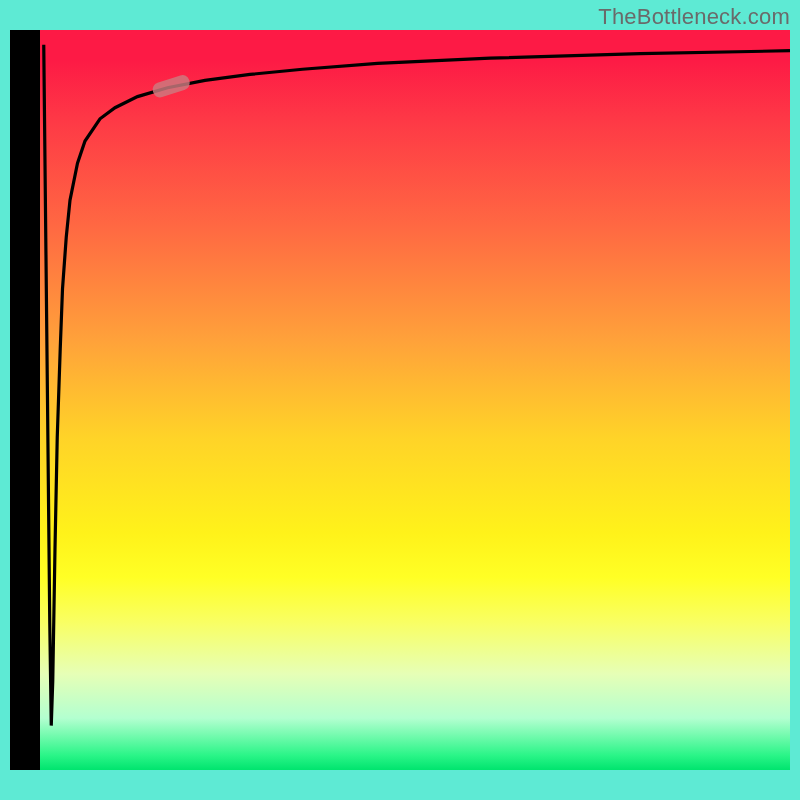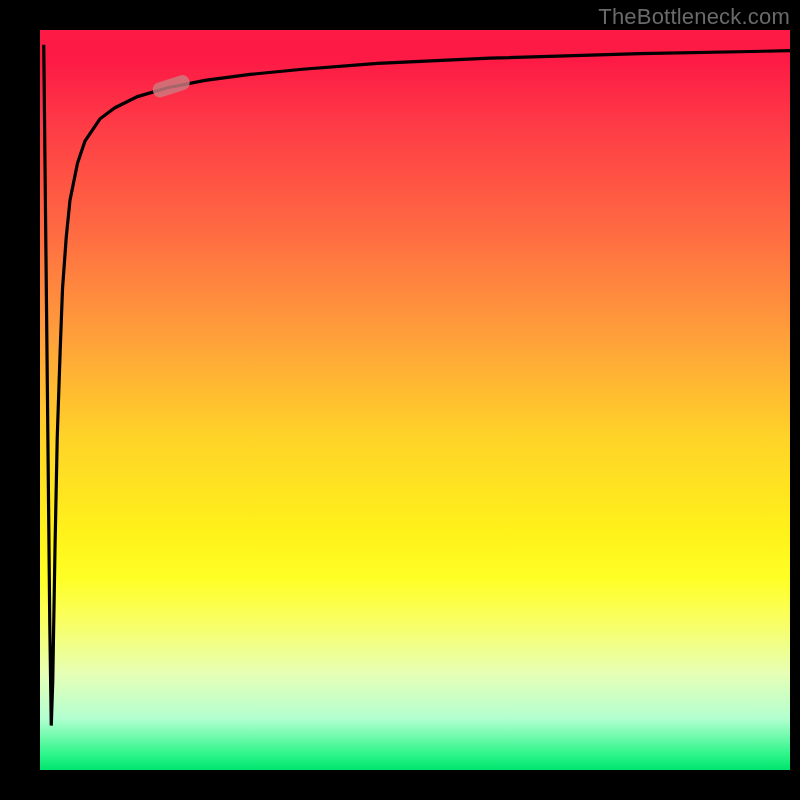--- a/index.html
+++ b/index.html
@@ -1,21 +1,21 @@
 <!DOCTYPE html>
 <html><head>
 <meta charset="utf-8">
 <style>
   * { margin: 0; padding: 0; box-sizing: border-box; }
   html, body { width: 800px; height: 800px; background: #fff; font-family: Arial, Helvetica, sans-serif; }
   .canvas {
     position: relative;
     width: 800px;
     height: 800px;
-    background: #000000;
+    background: #5eead4;
   }
   .attribution {
     position: absolute;
     top: 4px;
     right: 10px;
     font-size: 22px;
     font-weight: 400;
     color: #6a6a6a;
     letter-spacing: 0.2px;
   }

